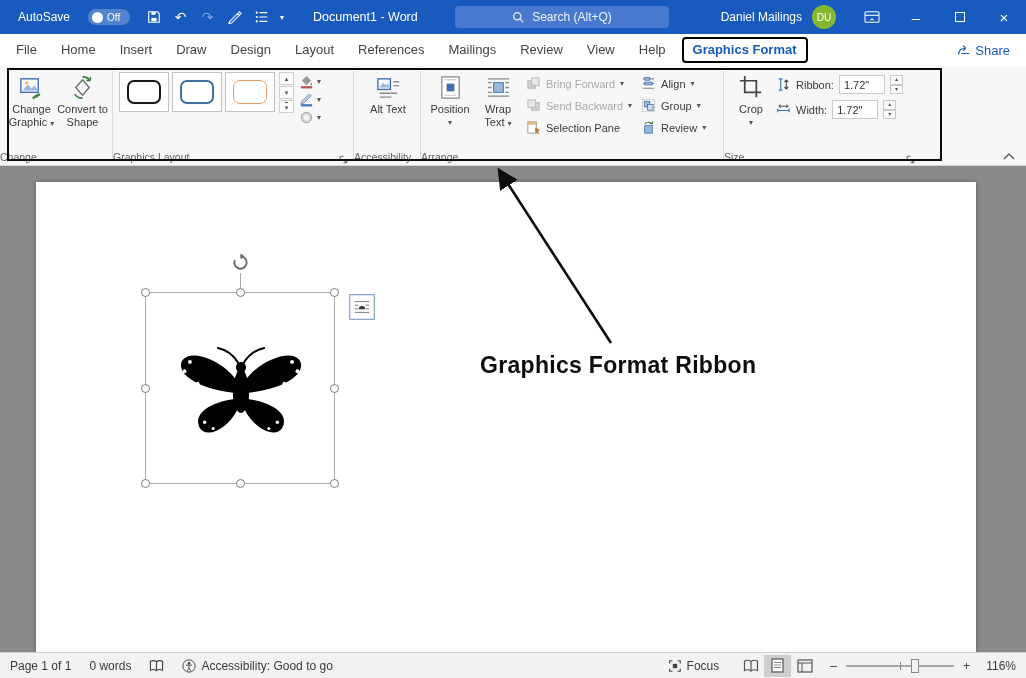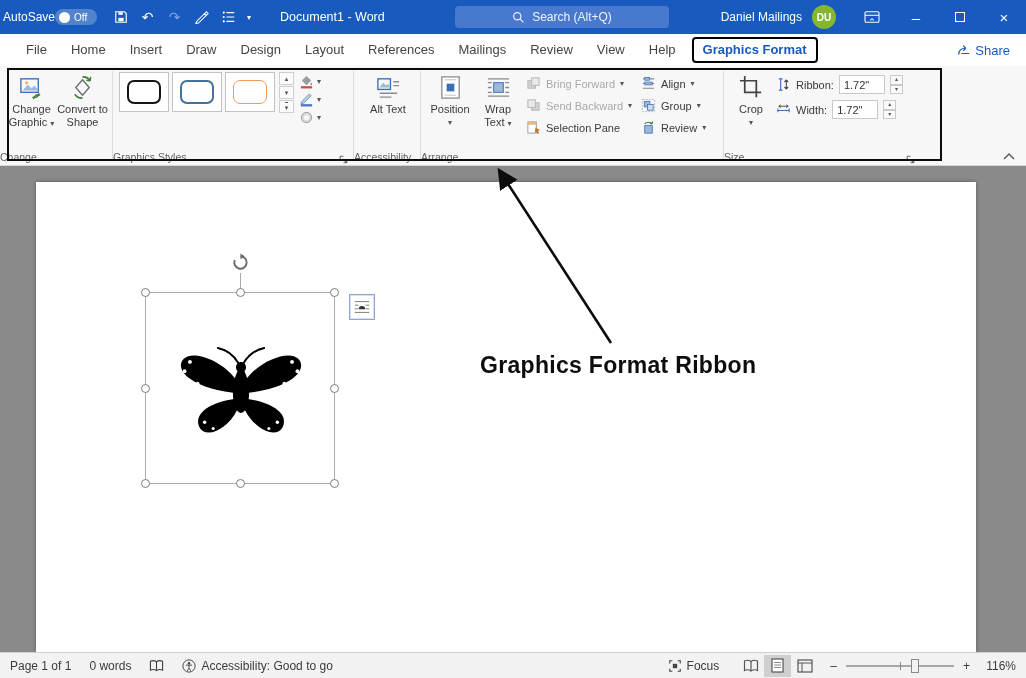--- a/index.html
+++ b/index.html
@@ -2,43 +2,43 @@
 <html><head>
 <meta charset="utf-8">
 <style>
   * { margin:0; padding:0; box-sizing:border-box; }
   body { font-family:"Liberation Sans", sans-serif; }
   .app { position:relative; width:1026px; height:678px; overflow:hidden; background:#8a8a8a; }
 
   
   .titlebar { position:absolute; top:0; left:0; right:0; height:34px; background:#185ABD; color:#fff;
               display:flex; align-items:center; font-size:12px; }
-  .autosave { display:flex; align-items:center; gap:0; margin-left:3px; }
+  .autosave { display:flex; align-items:center; gap:18px; margin-left:18px; }
   .toggle { width:42px; height:16px; border-radius:9px; background:rgba(255,255,255,.25);
             display:flex; align-items:center; gap:4px; padding:0 4px; }
   .knob { width:11px; height:11px; border-radius:50%; background:#fff; }
   .toggle-label { font-size:10px; }
   .qat { display:flex; align-items:center; margin-left:10px; }
   .tbar-btn { width:27px; height:34px; display:flex; align-items:center; justify-content:center; font-size:14px; }
   .dim { opacity:.45; }
   .caret-sm { font-size:8px; width:14px; }
   .doc-title { margin-left:24px; font-size:12.5px; white-space:nowrap; }
   .searchbox { position:absolute; left:455px; top:6px; width:214px; height:22px; background:#4879cf;
                border-radius:4px; display:flex; align-items:center; justify-content:center; gap:7px;
                color:#eef3fb; font-size:12px; }
   .tb-right { margin-left:auto; display:flex; align-items:center; height:100%; }
   .user-name { margin-right:10px; white-space:nowrap; }
   .avatar { width:24px; height:24px; border-radius:50%; background:#84b72e; color:#fff; font-size:10px;
-            font-weight:bold; display:flex; align-items:center; justify-content:center; margin-right:14px; }
+            font-weight:normal; display:flex; align-items:center; justify-content:center; margin-right:14px; }
   .win-btn { width:44px; height:34px; display:flex; align-items:center; justify-content:center; font-size:15px; }
   .maxbox { width:10px; height:10px; border:1px solid #fff; display:inline-block; }
 
   
   .tabrow { position:absolute; top:34px; left:0; right:0; height:32px; background:#fff;
-            display:flex; align-items:center; padding-left:14px; font-size:13px; color:#444; }
+            display:flex; align-items:center; padding-left:4px; font-size:13px; color:#444; }
   .tab { padding:0 12px; line-height:32px; white-space:nowrap; }
   .tab.active { color:#185ABD; font-weight:700; border:2px solid #000; border-radius:4px;
                 line-height:22px; height:26px; padding:0 9px; margin:0 4px; }
   .share { margin-left:auto; margin-right:16px; color:#185ABD; display:flex; align-items:center; gap:4px; }
 
   
   .ribbon { position:absolute; top:66px; left:0; right:0; height:100px; background:#f7f7f8;
             border-bottom:1px solid #d5d5d5; display:flex; }
   .ribbon-outline { position:absolute; left:7px; top:68px; width:935px; height:93px;
                     border:2px solid #0b0b0b; pointer-events:none; z-index:6; }
@@ -275,21 +275,21 @@
           </div>
           <div class="fxrow">
             <svg viewBox="0 0 16 16">
                 <circle cx="8" cy="8" r="5.5" fill="#d9d9d9" stroke="#9a9a9a"></circle>
                 <circle cx="8" cy="8" r="2.8" fill="#f6f6f6"></circle>
               </svg>
             <span class="cr">▾</span>
           </div>
         </div>
       </div>
-      <div class="glabel">Graphics Styles</div>
+      <div class="glabel">Graphics Layout</div>
       <span class="dlaunch">
         <svg viewBox="0 0 10 10">
             <path d="M2 2h3M2 2v3M8 8H5M8 8V5M8 8 4.8 4.8" stroke="#6b6b6b" fill="none" stroke-width="1"></path>
           </svg>
       </span>
     </div>
     <div class="rsep"></div>
 
     <div class="rgroup" style="width:66px">
       <div class="gcontent" style="justify-content:center">

